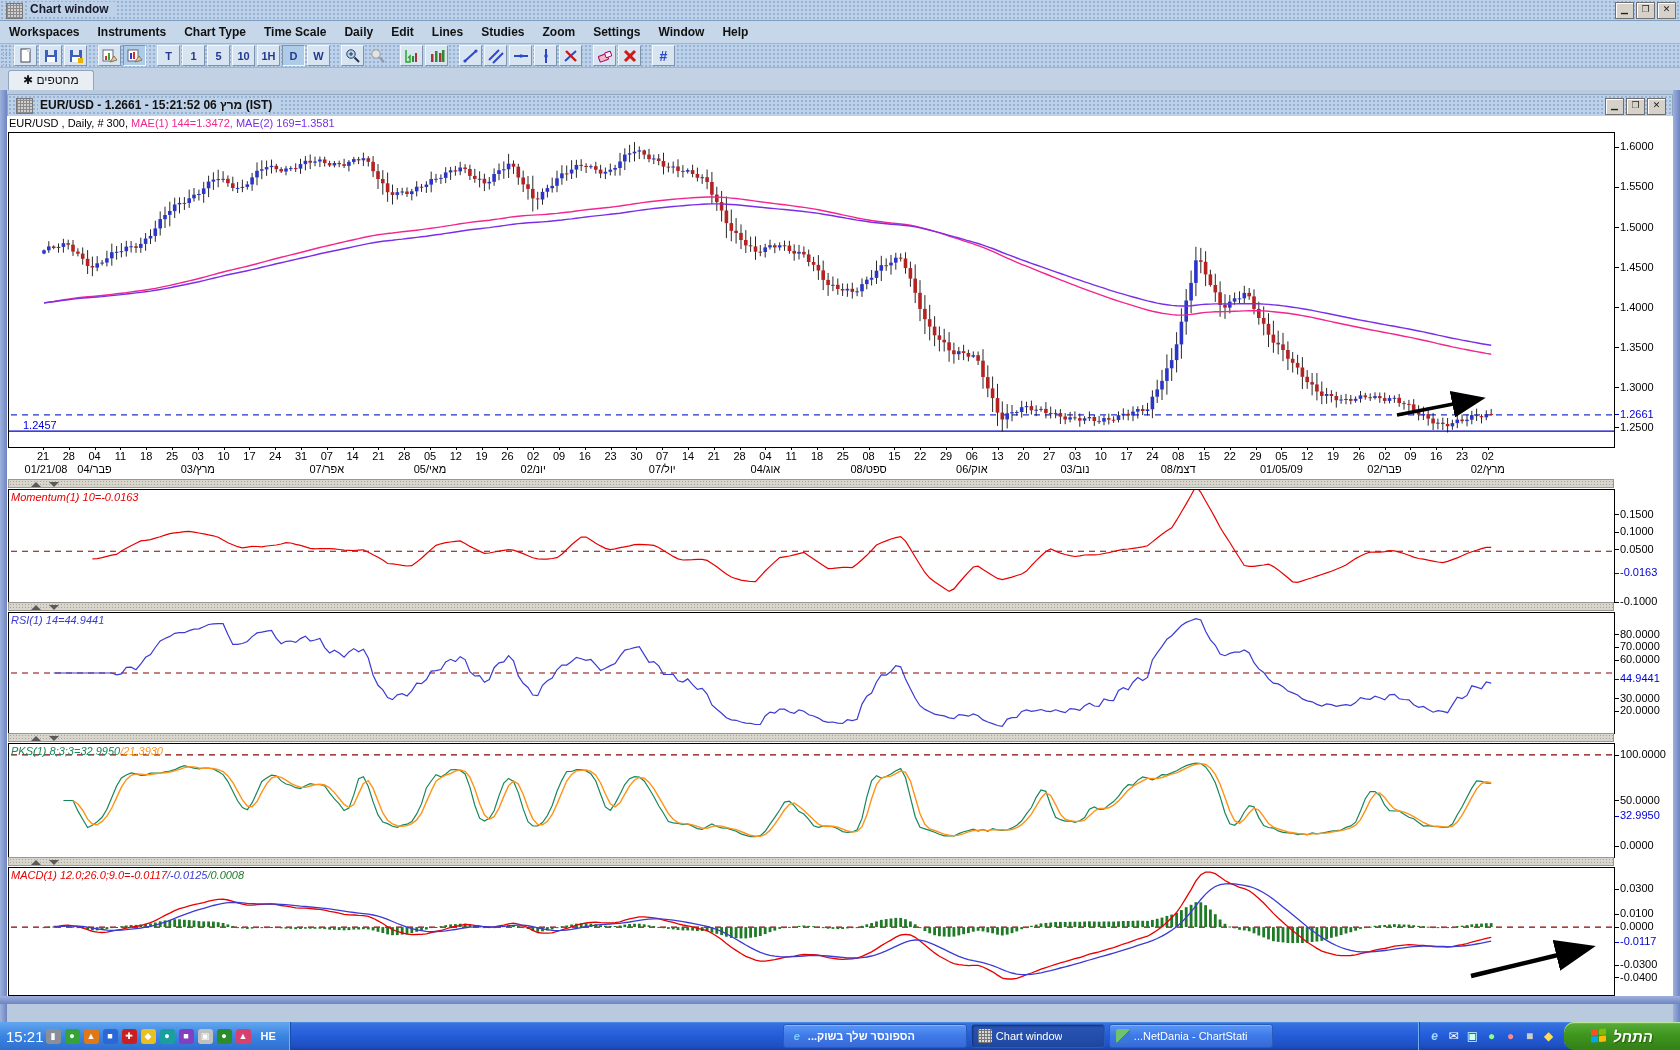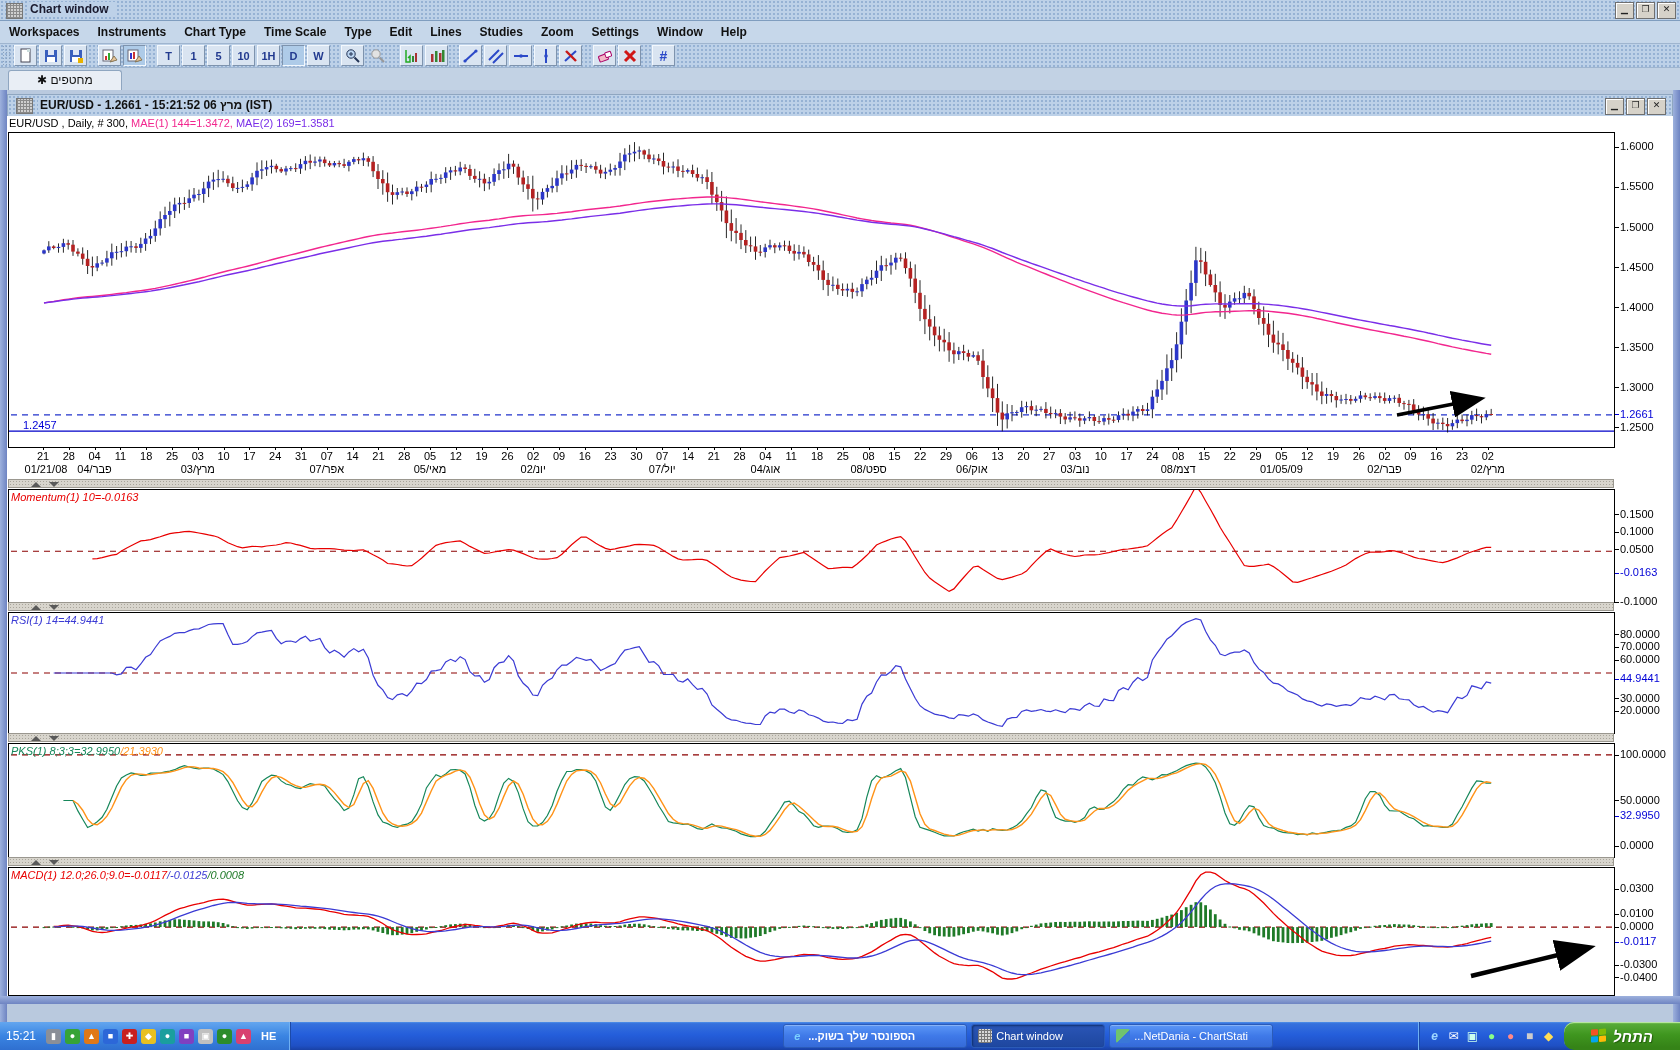--- a/index.html
+++ b/index.html
@@ -15,21 +15,21 @@
   #menubar{left:0;top:21px;width:1680px;height:22px;background:#c6d7ea;border-bottom:1px solid #9fb5cf;display:flex;align-items:center;}
   .menuitem{font-size:12px;font-weight:600;color:#111;padding:3px 9px;}
   #toolbar{left:0;top:44px;width:1680px;height:24px;border-bottom:1px solid #9fb5cf;display:flex;align-items:center;gap:2px;padding-left:2px;box-sizing:border-box;}
   .tbtn{width:23px;height:21px;background:#d9e4f1;border:1px solid;border-color:#f3f8fd #7e93ad #7e93ad #f3f8fd;display:flex;align-items:center;justify-content:center;font-size:11px;font-weight:bold;color:#223a8f;box-sizing:border-box;}
   .tbtn.flat{background:transparent;border-color:transparent;}
   .tbtn.pressed{background:#aecbe8;border-color:#7e93ad #f3f8fd #f3f8fd #7e93ad;}
   .tbtn svg{display:block;}
   .tbsep{width:7px;height:21px;}
   .tbhandle{width:8px;height:21px;background-image:radial-gradient(#8aa0bc 1px,transparent 1px);background-size:3px 3px;margin-right:2px;}
   #tabstrip{left:0;top:68px;width:1680px;height:22px;background:#c2d2e4;border-bottom:1px solid #8fa6c0;}
-  #tab-active{position:absolute;left:8px;top:2px;height:19px;padding:0 28px;background:#e9eef5;border:1px solid #8fa6c0;border-bottom:none;border-radius:3px 3px 0 0;font-size:12px;line-height:19px;color:#111;}
+  #tab-active{position:absolute;left:8px;top:2px;height:19px;padding:0 14px;background:#e9eef5;border:1px solid #8fa6c0;border-bottom:none;border-radius:3px 3px 0 0;font-size:12px;line-height:19px;color:#111;}
   
   #workspace{left:0;top:90px;width:1680px;height:914px;background:#b9c9de;}
   .frame-side{top:90px;width:7px;height:932px;background:linear-gradient(90deg,#9db1dd,#6e84c2);}
   #cw-title{left:7px;top:94px;width:1666px;height:36px;border:1px solid #8fa6c0;box-sizing:border-box;}
   #cw-title .ttl{position:absolute;left:30px;top:3px;font-size:12px;font-weight:bold;color:#111;background:#bdd1e8;padding:0 8px 0 2px;}
   #cw-body{left:7px;top:116px;width:1666px;height:880px;background:#fff;}
   #frame-bottom{left:0;top:996px;width:1680px;height:8px;background:linear-gradient(#9db1dd,#6e84c2);}
   #infoline{left:9px;top:117px;height:14px;font-size:11px;white-space:nowrap;}
   .plot{position:absolute;left:8px;width:1605px;border:1px solid #000;background:#fff;box-sizing:content-box;}
   .plot svg{display:block;}
@@ -44,21 +44,21 @@
   #dateaxis .mlab{position:absolute;top:16px;width:70px;margin-left:-35px;text-align:center;white-space:nowrap;}
   .splitter{position:absolute;left:8px;width:1606px;height:9px;background:#d8d5cd;background-image:radial-gradient(#a9a59b 1px,transparent 1px);background-size:3px 3px;border:1px solid #9a978f;box-sizing:border-box;}
   .tri-up{position:absolute;top:2px;width:0;height:0;border-left:5px solid transparent;border-right:5px solid transparent;border-bottom:5px solid #5a5a5a;}
   .tri-dn{position:absolute;top:2px;width:0;height:0;border-left:5px solid transparent;border-right:5px solid transparent;border-top:5px solid #5a5a5a;}
   #annotation{position:absolute;right:18px;top:76px;text-align:right;direction:rtl;font-size:12px;line-height:19px;color:#000;z-index:4;}
   #support-label{position:absolute;left:14px;font-size:11px;color:#0000d6;z-index:4;}
   
   #statusbar{left:0;top:1004px;width:1680px;height:18px;background:#eab308;border-top:1px solid #fff;font-size:12px;color:#000;line-height:18px;padding-left:5px;box-sizing:border-box;margin-top:35px;}
   #taskbar{left:0;top:1022px;width:1680px;height:28px;background:linear-gradient(#4f91e8 0%,#3671dd 6%,#245edb 45%,#1f50c4 85%,#1941a5 100%);display:flex;align-items:center;}
   #tray{height:28px;background:linear-gradient(#63a6ef,#3a84e2 50%,#2f6fd0);display:flex;align-items:center;padding:0 6px;border-right:1px solid #1c4aa8;box-shadow:inset -1px 0 0 #6fb0f2;}
-  #clock{color:#fff;font-size:12px;margin-right:8px;}
+  #clock{color:#fff;font-size:15px;}
   .tricon{width:15px;height:15px;margin:0 2px;border-radius:3px;display:flex;align-items:center;justify-content:center;font-size:9px;color:#fff;}
   #lang{color:#fff;font-size:11px;font-weight:bold;margin:0 8px;}
   .taskbtn{height:22px;margin:0 2px;border-radius:3px;background:linear-gradient(#5b97f7,#3f79e8 50%,#356ad8);border:1px solid #2b5bb8;box-shadow:inset 0 1px 0 #85b2f8;color:#fff;font-size:11px;display:flex;align-items:center;padding:0 6px;gap:4px;overflow:hidden;white-space:nowrap;}
   .taskbtn.active{background:linear-gradient(#2a55b6,#1e479f);box-shadow:inset 1px 1px 2px #10306f;}
   .tb-ic{width:14px;height:14px;border-radius:2px;flex:0 0 auto;display:flex;align-items:center;justify-content:center;font-size:11px;font-weight:bold;font-style:italic;}
   #quicklaunch{display:flex;align-items:center;margin-left:auto;padding:0 6px;border-left:1px solid #6fb0f2;box-shadow:inset 1px 0 0 #1c4aa8;height:28px;}
   #startbtn{height:28px;width:116px;background:linear-gradient(#8ed16f 0%,#57aa37 8%,#3f961f 45%,#358317 90%);border-radius:10px 0 0 10px;display:flex;align-items:center;justify-content:center;gap:6px;color:#fff;font-size:15px;font-weight:bold;font-style:italic;text-shadow:1px 1px 1px #235e0c;box-shadow:inset 0 1px 0 #b8e6a0;}
   .flag{width:16px;height:14px;display:grid;grid-template-columns:7px 7px;grid-template-rows:6px 6px;gap:1px;transform:skewY(-4deg);}
   .flag i{border-radius:1px;}
 </style>
@@ -72,21 +72,21 @@
     <div class="winbtn">▁</div>
     <div class="winbtn">❐</div>
     <div class="winbtn">✕</div>
   </div>
 </div>
 <div id="menubar" class="abs">
     <div class="menuitem">Workspaces</div>
     <div class="menuitem">Instruments</div>
     <div class="menuitem">Chart Type</div>
     <div class="menuitem">Time Scale</div>
-    <div class="menuitem">Type</div>
+    <div class="menuitem">Daily</div>
     <div class="menuitem">Edit</div>
     <div class="menuitem">Lines</div>
     <div class="menuitem">Studies</div>
     <div class="menuitem">Zoom</div>
     <div class="menuitem">Settings</div>
     <div class="menuitem">Window</div>
     <div class="menuitem">Help</div>
   </div>
 <div id="toolbar" class="abs metal">
     <div class="tbhandle"></div>

